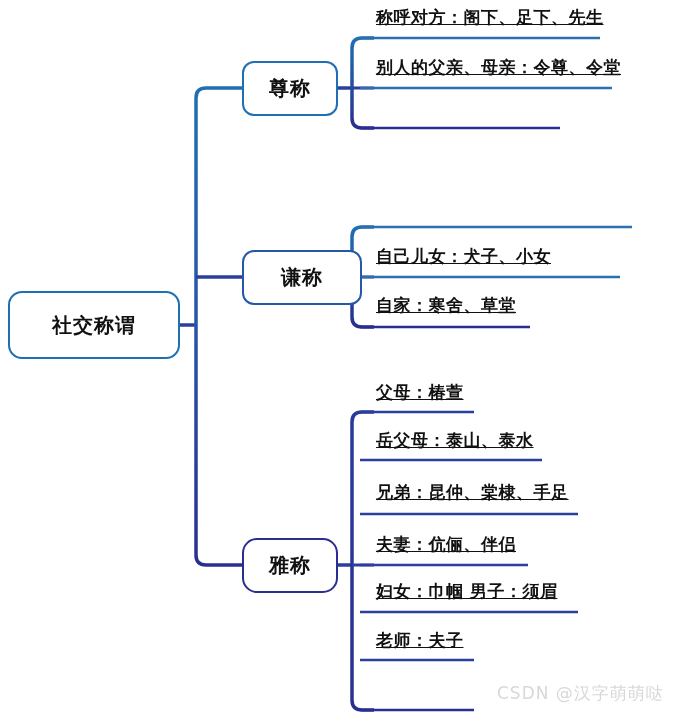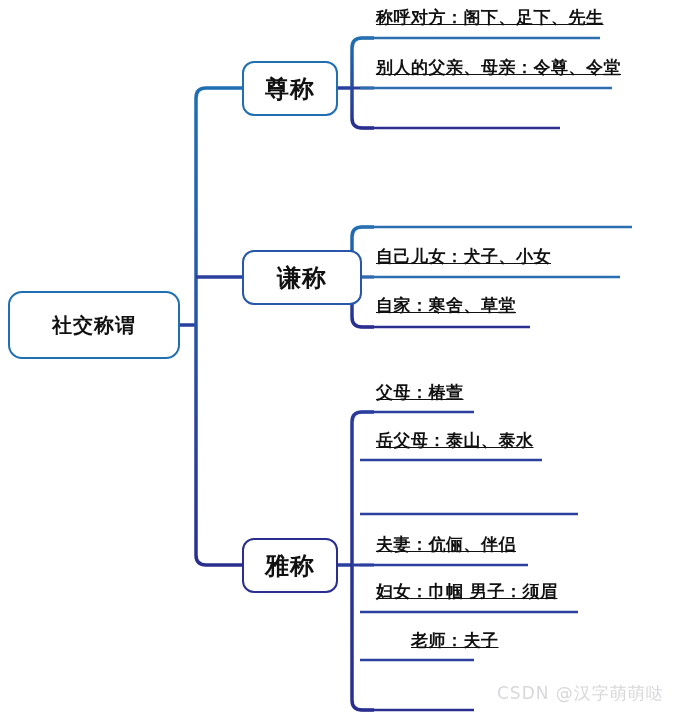--- a/index.html
+++ b/index.html
@@ -36,21 +36,21 @@
     color: #111111;
     letter-spacing: 1px;
   }
   .node-root {
     border: 2px solid #1f6fb2;
     font-size: 20px;
     border-radius: 14px;
   }
   .node-branch {
     border: 2px solid #1f6fb2;
-    font-size: 24px;
+    font-size: 20px;
   }
   .node-branch.tone-mid { border-color: #2657a8; }
   .node-branch.tone-deep { border-color: #2a2f8f; }
   .leaf-text {
     position: absolute;
     font-size: 17px;
     font-weight: bold;
     color: #111111;
     white-space: nowrap;
     letter-spacing: 0.5px;
@@ -149,32 +149,33 @@
   </div>
 
   <div class="node-box node-branch" style="left:242px; top:61px; width:96px; height:55px;">
     <span>尊称</span>
   </div>
 
   <div class="node-box node-branch tone-mid" style="left:242px; top:250px; width:120px; height:55px;">
     <span>谦称</span>
   </div>
 
-  <div class="node-box node-branch tone-deep" style="left:242px; top:538px; width:96px; height:55px;">
+  <div class="node-box node-branch tone-deep" style="left:242px; top:538px; width:96px; height:55px;border-radius:15px;">
     <span>雅称</span>
   </div>
 
   <div class="leaf-text" style="left:376px; top:6px;">称呼对方：阁下、足下、先生</div>
   <div class="leaf-text" style="left:376px; top:56px;">别人的父亲、母亲：令尊、令堂</div>
 
   <div class="leaf-text" style="left:376px; top:245px;">自己儿女：犬子、小女</div>
   <div class="leaf-text" style="left:376px; top:294px;">自家：寒舍、草堂</div>
 
   <div class="leaf-text" style="left:376px; top:381px;">父母：椿萱</div>
   <div class="leaf-text" style="left:376px; top:429px;">岳父母：泰山、泰水</div>
+  <div class="leaf-text" style="left:376px; top:481px;">兄弟：昆仲、棠棣、手足</div>
   <div class="leaf-text" style="left:376px; top:533px;">夫妻：伉俪、伴侣</div>
   <div class="leaf-text" style="left:376px; top:580px;">妇女：巾帼  男子：须眉</div>
-  <div class="leaf-text" style="left:376px; top:629px;margin-left:35px;">老师：夫子</div>
+  <div class="leaf-text" style="left:376px; top:629px;">老师：夫子</div>
   <div class="leaf-text" style="left:376px; top:678px;margin-top:48px;">同学：同窗</div>
 
   <div class="watermark" style="left:497px; top:682px;">CSDN @汉字萌萌哒</div>
 
 </div>
 
 </body></html>

